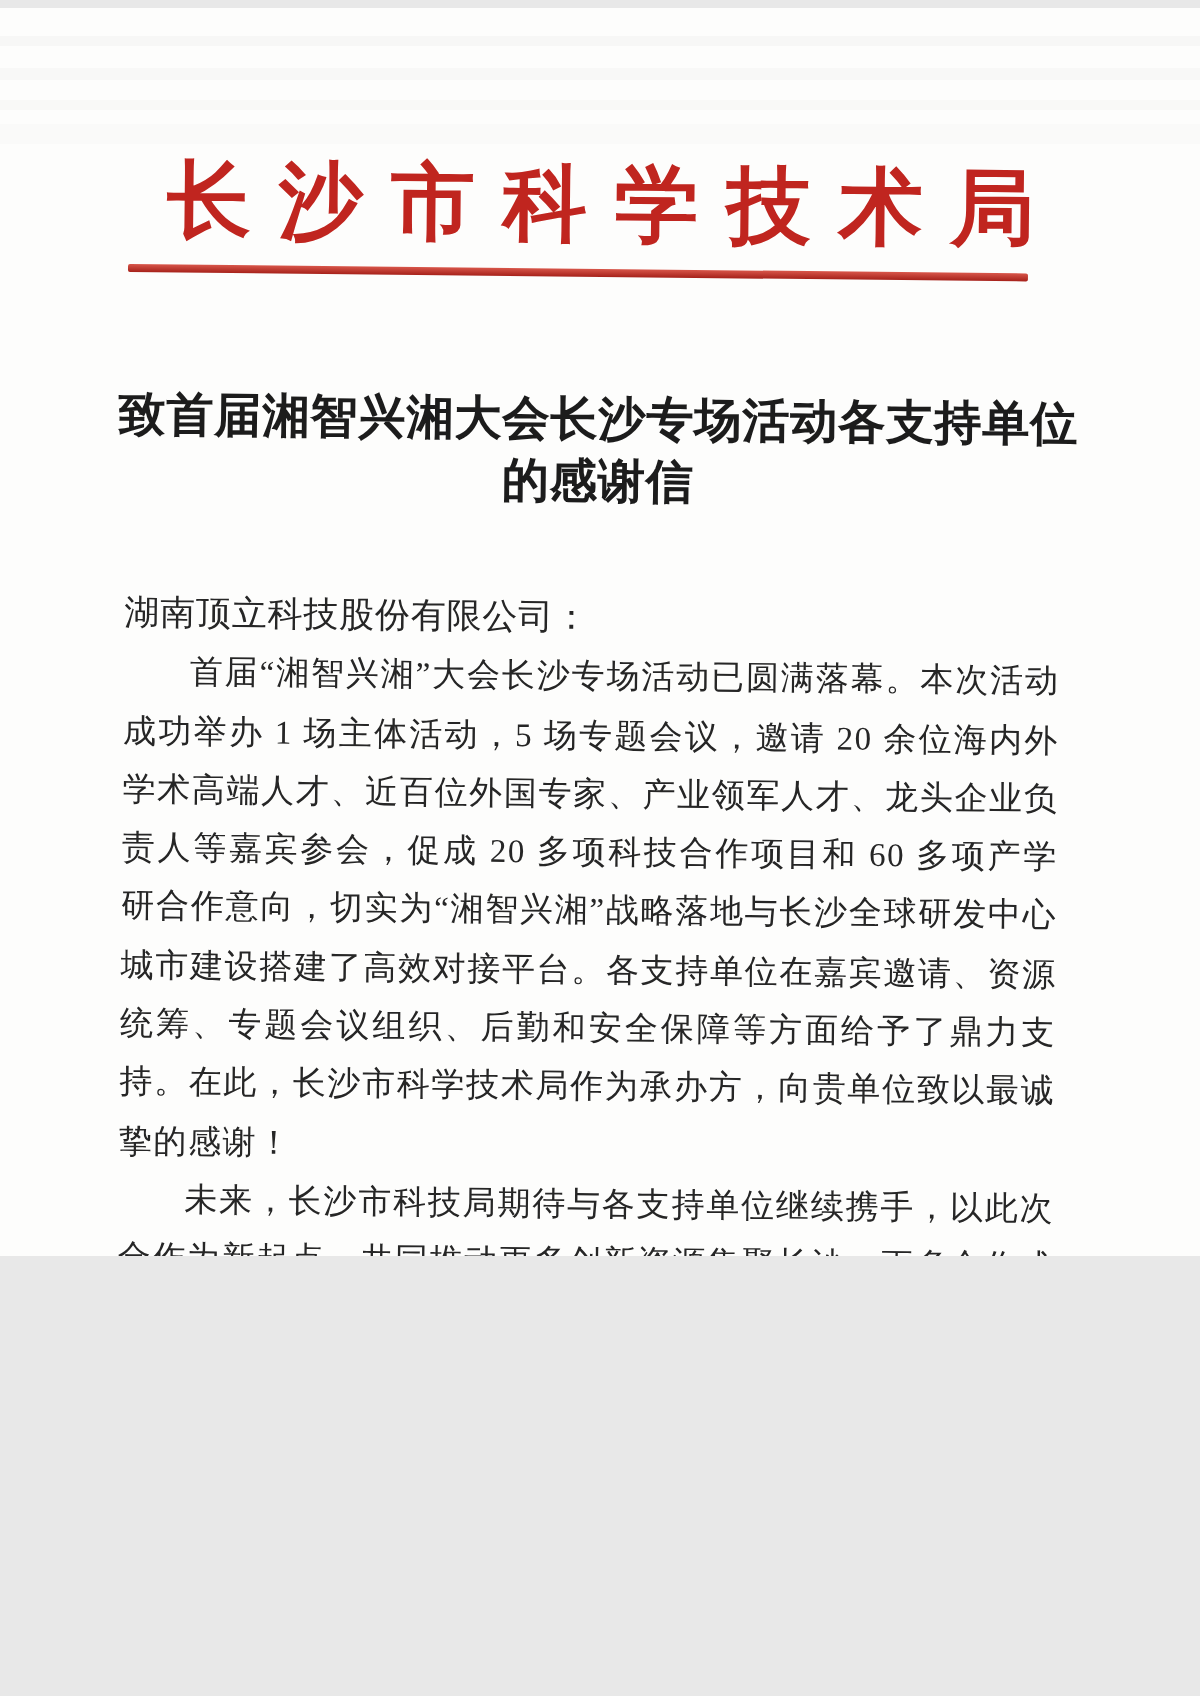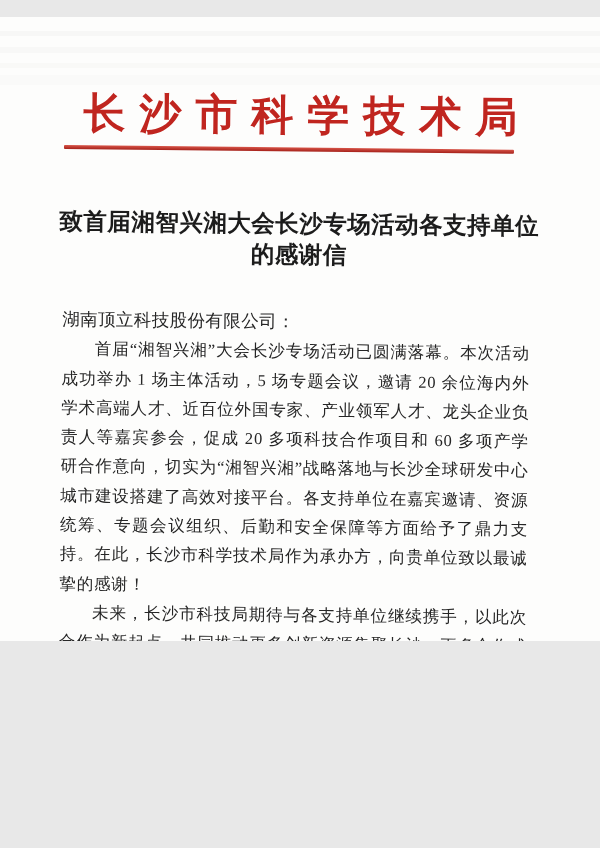--- a/index.html
+++ b/index.html
@@ -1,19 +1,19 @@
 <!DOCTYPE html>
 <html lang="zh" style="--seal-color: #e23b2e; --header-red: #c0251f;"><head>
 <meta charset="utf-8">
 <style>
   html,body{margin:0;padding:0;background:#e8e8e8;}
   .page{
     position:relative;
     width:600px;height:624px;
-    margin:17px auto;
+    margin:4px auto;
     background:#fdfdfc;
     overflow:hidden;
     font-family:"Liberation Serif","DejaVu Serif",serif;
     color:#262626;
   }
   
   .band{position:absolute;left:0;right:0;background:#f3f3f1;}
   .band.b1{top:14px;height:5px;opacity:.55;}
   .band.b2{top:30px;height:6px;opacity:.5;}
   .band.b3{top:46px;height:5px;opacity:.45;}

